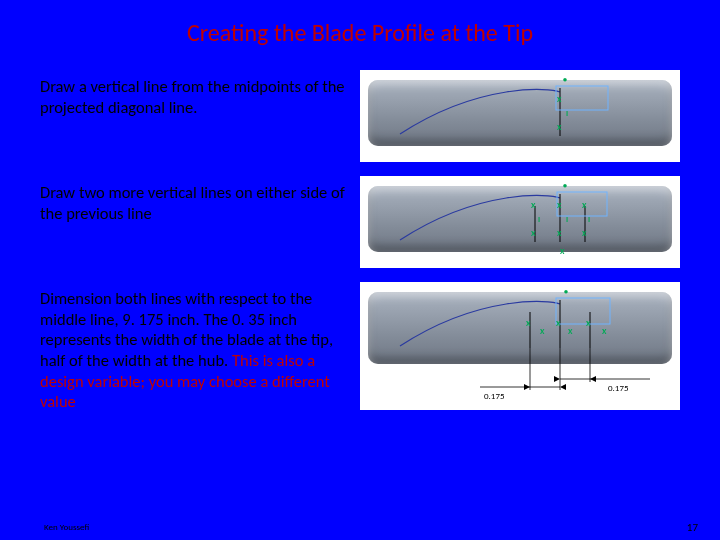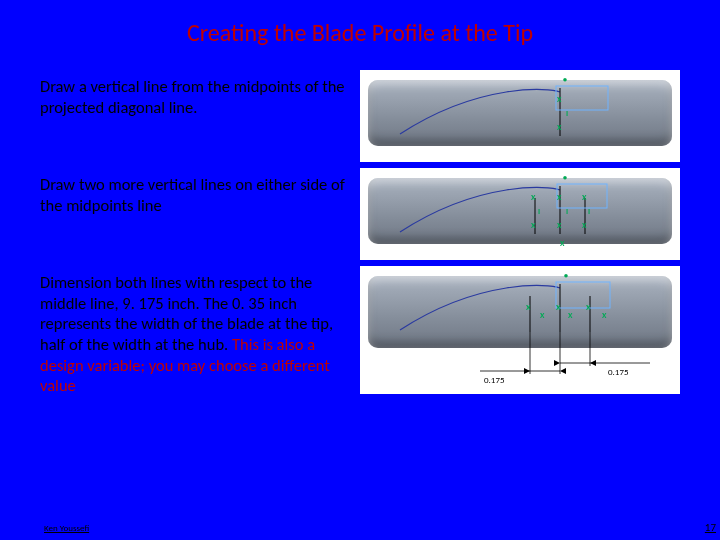--- a/index.html
+++ b/index.html
@@ -16,21 +16,21 @@
     text-align: center;
     color: #c00000;
     font-size: 24px;
   }
   .content {
     position: absolute;
     top: 70px;
     left: 0; right: 0;
     display: flex;
     flex-direction: column;
-    gap: 6px;
+    gap: 14px;
   }
   .row {
     display: flex;
     align-items: flex-start;
     padding: 0 40px;
     gap: 10px;
   }
   .txt {
     color: #000;
     font-size: 16.5px;
@@ -55,28 +55,27 @@
     border-radius: 10px;
     box-shadow: inset 0 4px 10px rgba(255,255,255,.5), inset 0 -6px 10px rgba(0,0,0,.3);
   }
   .img svg { position: absolute; left: 0; top: 0; width: 100%; height: 100%; }
   .dim { position: absolute; font-size: 9px; color: #000; }
   .footer {
     position: absolute;
     bottom: 6px;
     left: 0; right: 0;
     display: flex;
-    align-items: center;
+    align-items: flex-start;
     font-size: 9px;
     color: #000;
-    text-decoration: underline;
   }
   .footer .l { flex: 1; padding-left: 44px; }
   .footer .c { flex: 1; text-align: center; padding-bottom: 1px; }
-  .footer .r { flex: 1; text-align: right; padding-right: 4px; color: #000; font-size: 11px; }
+  .footer .r { flex: 1; text-align: right; padding-right: 22px; color: #000; font-size: 11px; }
 </style>
 </head>
 <body>
 
 <div class="title">Creating the Blade Profile at the Tip</div>
 
 <div class="content">
 
   <div class="row">
     <div class="txt">Draw a vertical line from the midpoints of the projected diagonal line.</div>
@@ -90,21 +89,21 @@
           <text x="203" y="12">•</text>
           <text x="197" y="32">X</text>
           <text x="206" y="46">I</text>
           <text x="197" y="60">X</text>
         </g>
       </svg>
     </div>
   </div>
 
   <div class="row">
-    <div class="txt">Draw two more vertical lines on either side of the midpoints line</div>
+    <div class="txt">Draw two more vertical lines on either side of the previous line</div>
     <div class="img">
       <div class="bar"></div>
       <svg viewBox="0 0 320 92">
         <path d="M40 64 C120 12 190 18 200 22" stroke="#2a3aa0" stroke-width="1.2" fill="none"></path>
         <line x1="200" y1="18" x2="200" y2="66" stroke="#000"></line>
         <line x1="175" y1="30" x2="175" y2="66" stroke="#000"></line>
         <line x1="225" y1="30" x2="225" y2="66" stroke="#000"></line>
         <rect x="197" y="16" width="50" height="24" fill="none" stroke="#6fb3ff"></rect>
         <g font-size="8" fill="#0a5" font-weight="bold">
           <text x="203" y="12">•</text>

